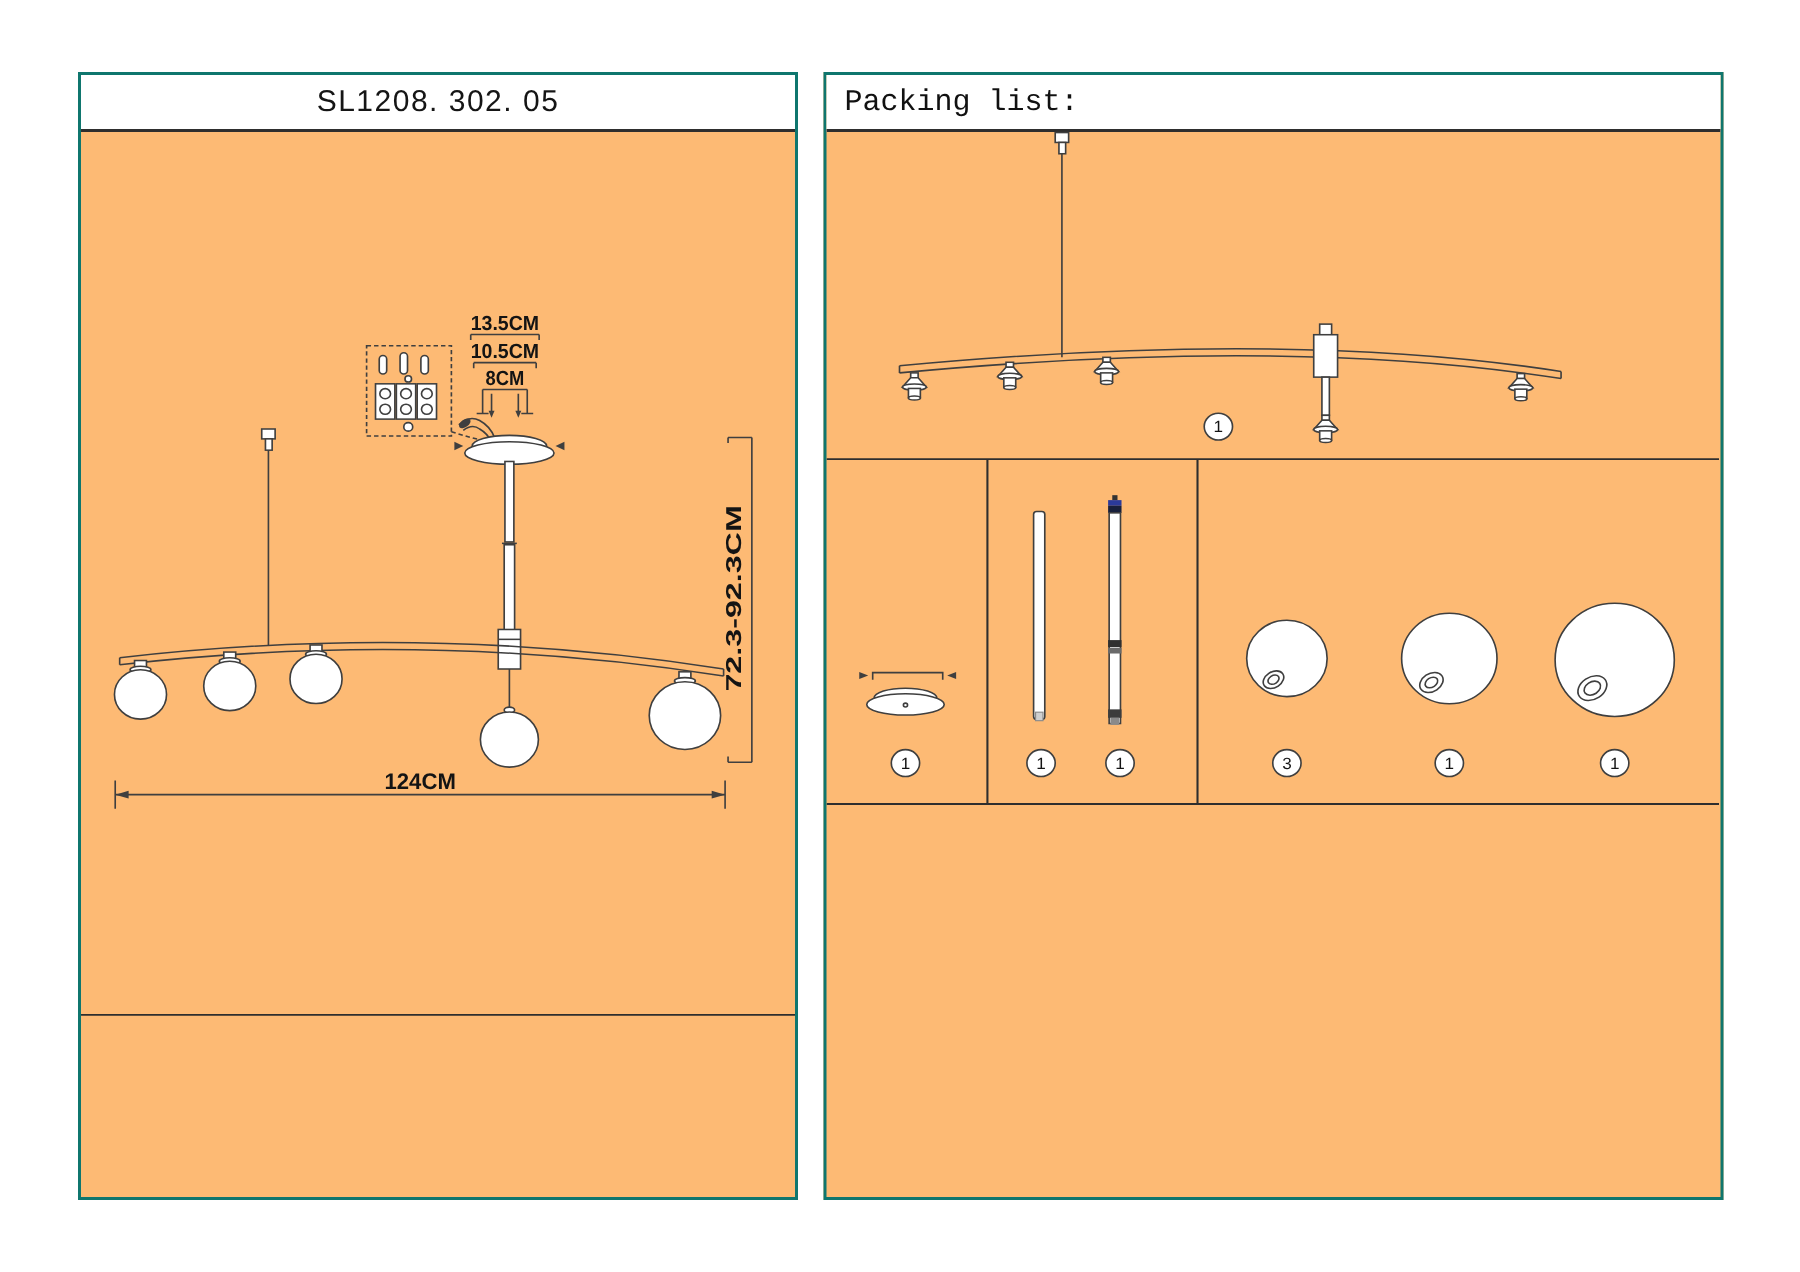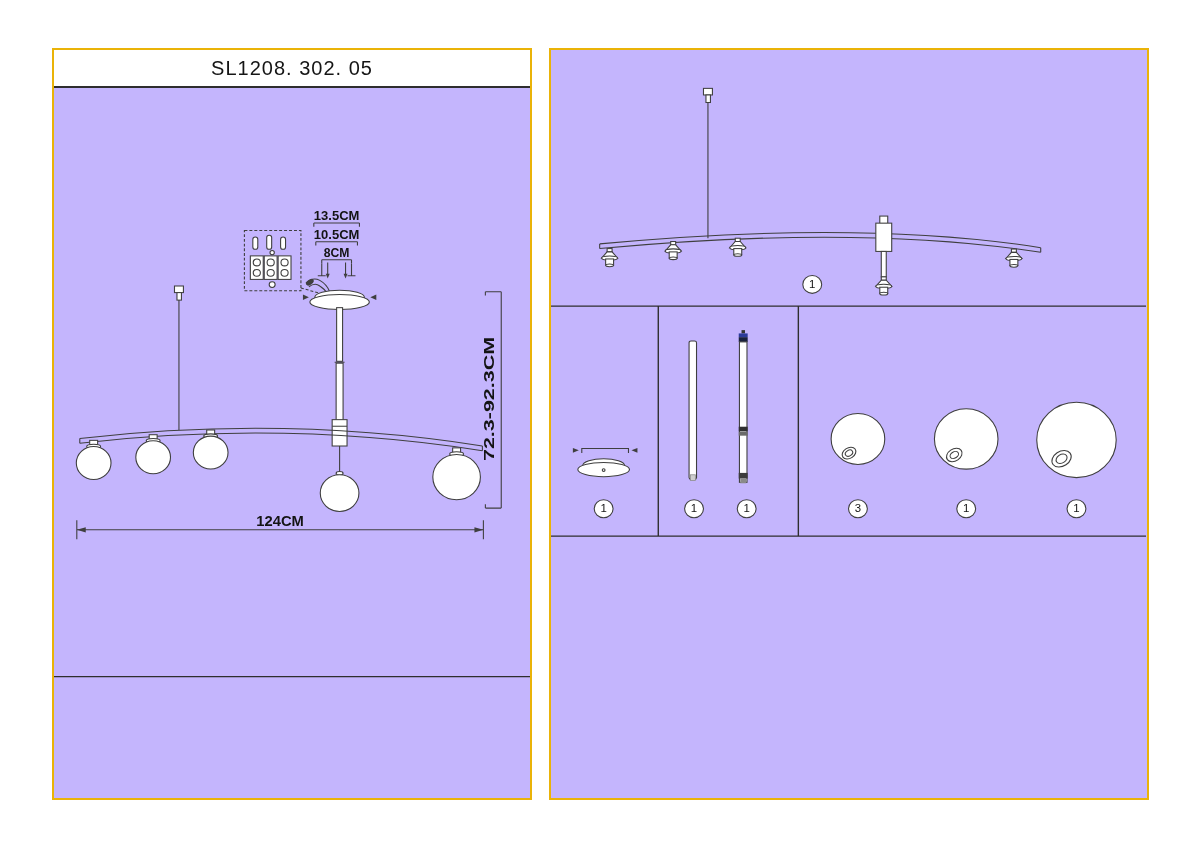--- a/index.html
+++ b/index.html
@@ -1,18 +1,18 @@
 <!DOCTYPE html>
 <html><head>
 <meta charset="utf-8">
 <style>
   * { margin:0; padding:0; box-sizing:border-box; }
   html,body { width:1200px; height:848px; background:#ffffff; overflow:hidden;
               font-family:"Liberation Sans", sans-serif; }
-  .panel { position:absolute; border:2px solid #eab308; background:#c4b5fd; }
+  .panel { position:absolute; border:2px solid #0f766e; background:#fdba74; }
   #left-panel  { left:52px;  top:48px; width:480px; height:752px; }
   #right-panel { left:549px; top:48px; width:600px; height:752px; }
   .panel-header { position:absolute; top:0; left:0; right:0; height:38px;
                   border-bottom:2px solid #2e2e2e; display:flex; align-items:center;
                   background:#fff; }
   #left-panel .panel-header { justify-content:center; font-size:20px;
                   letter-spacing:1px; color:#151515; }
   #right-panel .panel-header { padding-left:12px;
                   font-family:"Liberation Mono", monospace; font-size:20px; color:#111; }
   .drawing { position:absolute; left:0; top:28px; width:100%; height:672px; }
@@ -144,20 +144,23 @@
         <path d="M75,556 v20 M485,556 v20 M75,566 h410" class="ln"></path>
         <polygon points="75,566 84,563.2 84,568.8" class="fd"></polygon>
         <polygon points="485,566 476,563.2 476,568.8" class="fd"></polygon>
         <text x="280" y="562" text-anchor="middle" class="dim-big" textLength="48" lengthAdjust="spacingAndGlyphs">124CM</text>
       </g>
     </svg>
   </div>
 </div>
 
 <div class="panel" id="right-panel">
+  <div class="panel-header">
+    <span>Packing list:</span>
+  </div>
   <div class="drawing">
     <svg viewBox="549 86 600 713" preserveAspectRatio="none">
 
       <g>
         <line x1="549" y1="328" x2="1148" y2="328" class="grid" stroke-width="1.2"></line>
         <line x1="549" y1="572" x2="1148" y2="572" class="grid" stroke-width="1.2"></line>
         <line x1="657" y1="328" x2="657" y2="572" class="grid" stroke-width="1.2"></line>
         <line x1="798" y1="328" x2="798" y2="572" class="grid" stroke-width="1.2"></line>
       </g>
 

